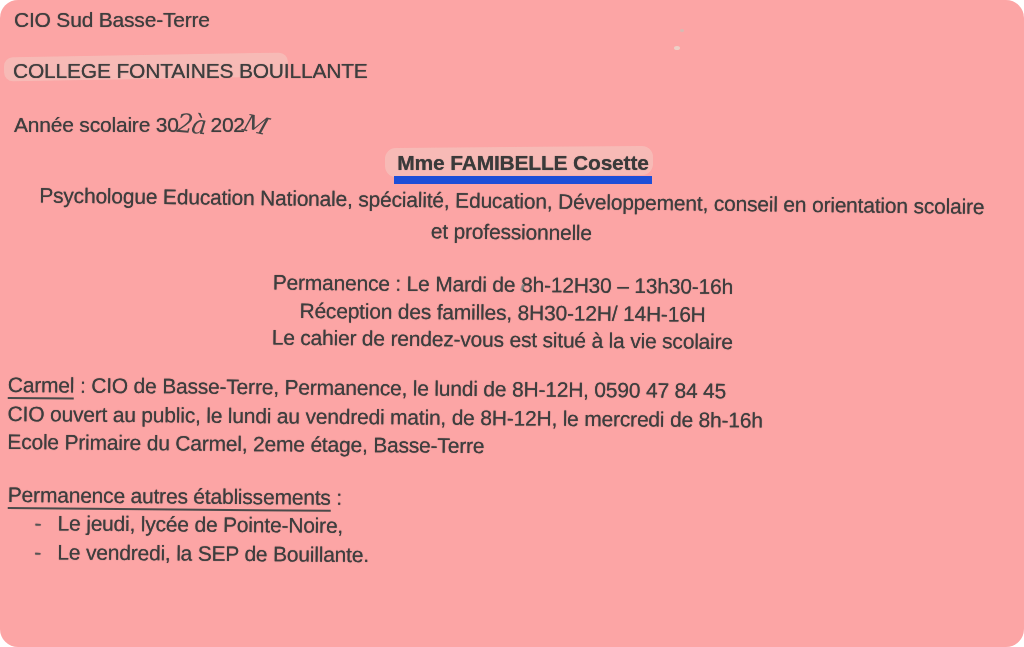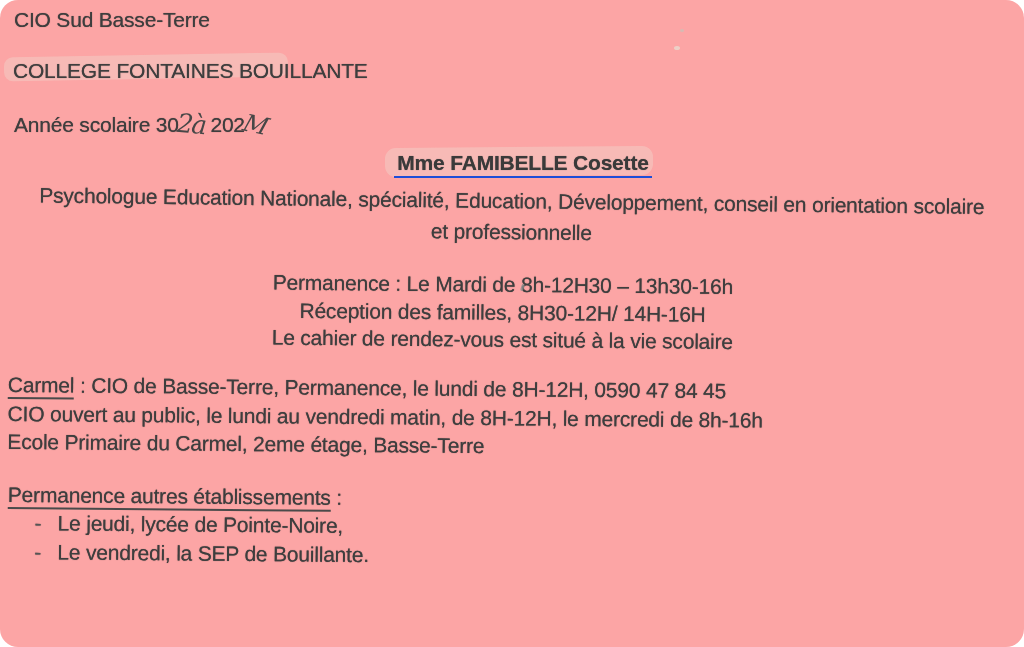--- a/index.html
+++ b/index.html
@@ -38,21 +38,21 @@
     color:#474747;
     display:inline-block;
     text-shadow:none;
   }
   .hand-a{font-size:26px;transform:rotate(5deg) translateY(1px);margin-left:-2px;letter-spacing:-2px;}
   .hand-b{font-size:24px;transform:rotate(12deg) skewX(-6deg) translateY(1px);margin-left:-1px;}
   
   .title-row{left:22px;top:151px;width:1002px;}
   .title-text{
     font-weight:bold;color:#3a3a3a;
-    border-bottom:2px solid #1d4ed8;
+    border-bottom:8px solid #1d4ed8;
     padding:0 3px 2px 3px;
   }
   
   .subtitle{left:0;top:179px;width:1024px;line-height:31px;transform:rotate(0.7deg);transform-origin:0 0;}
   
   .permanence{left:0;top:266px;width:1006px;line-height:27.6px;transform:rotate(0.55deg);transform-origin:0 0;}
   
   .contact{left:8px;top:371px;width:1000px;line-height:28.6px;transform:rotate(0.5deg);transform-origin:0 0;}
   .ul{border-bottom:2px solid #4a4a4a;padding-bottom:1px;}
   

